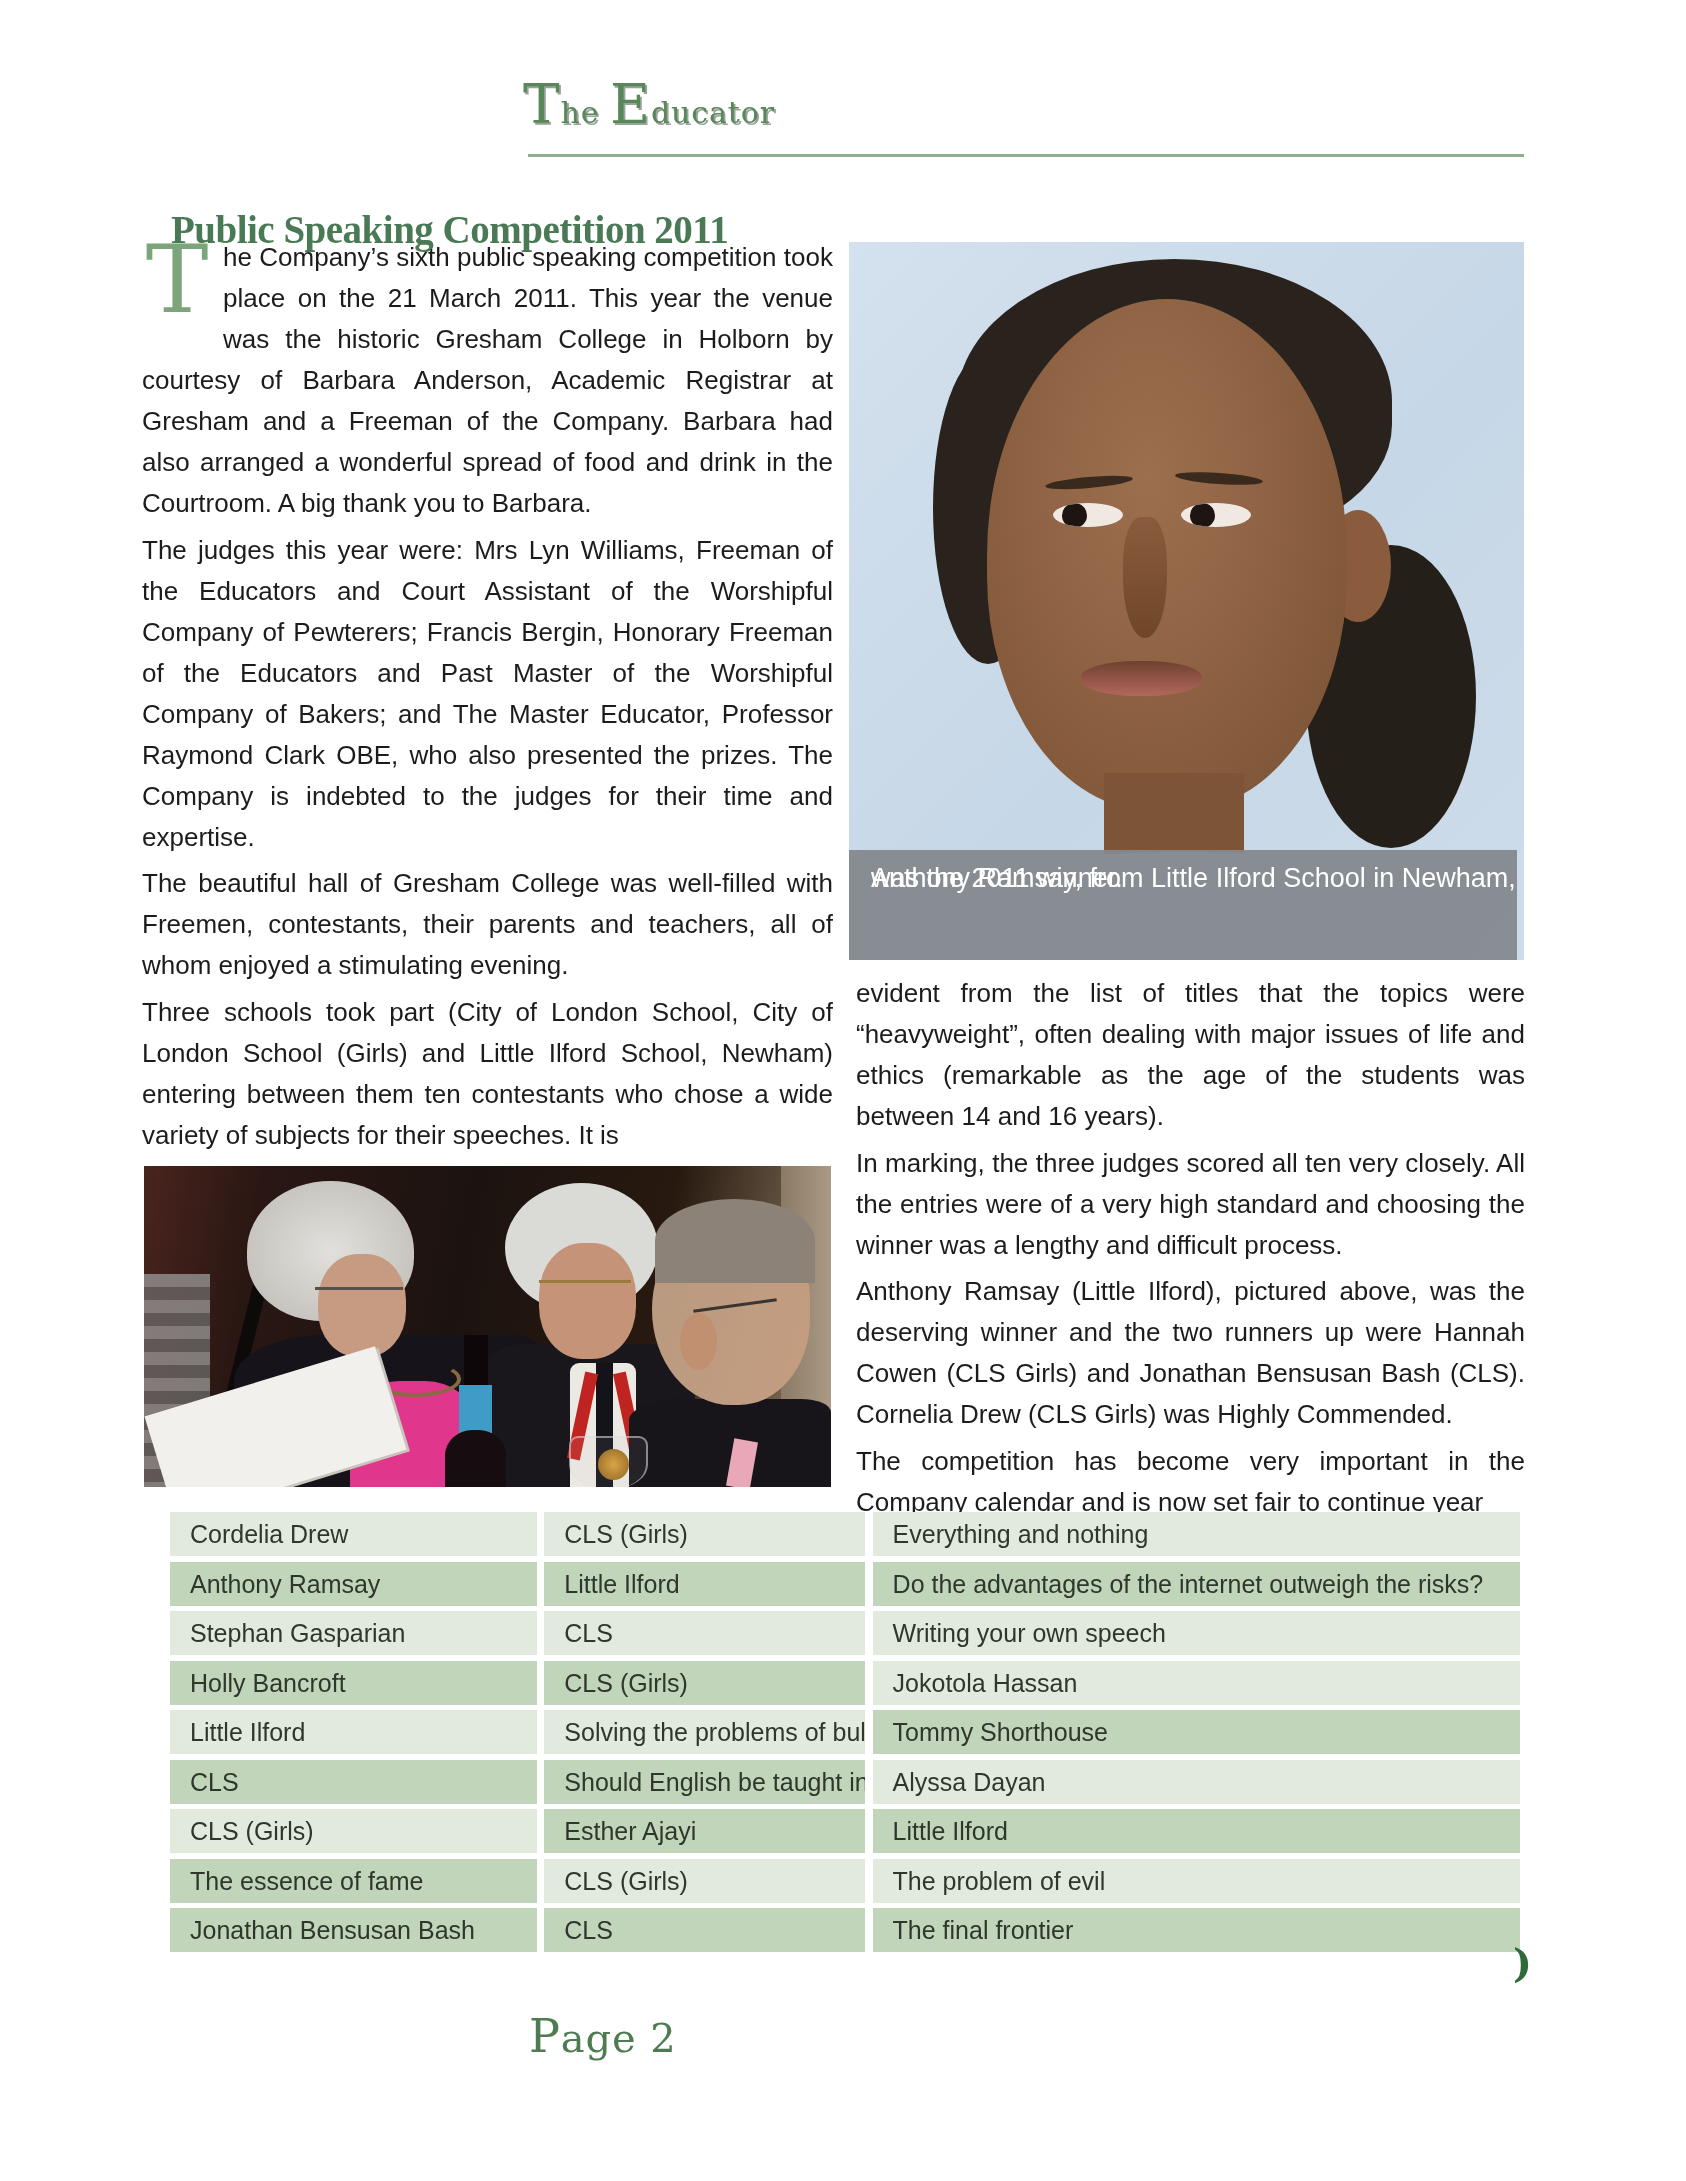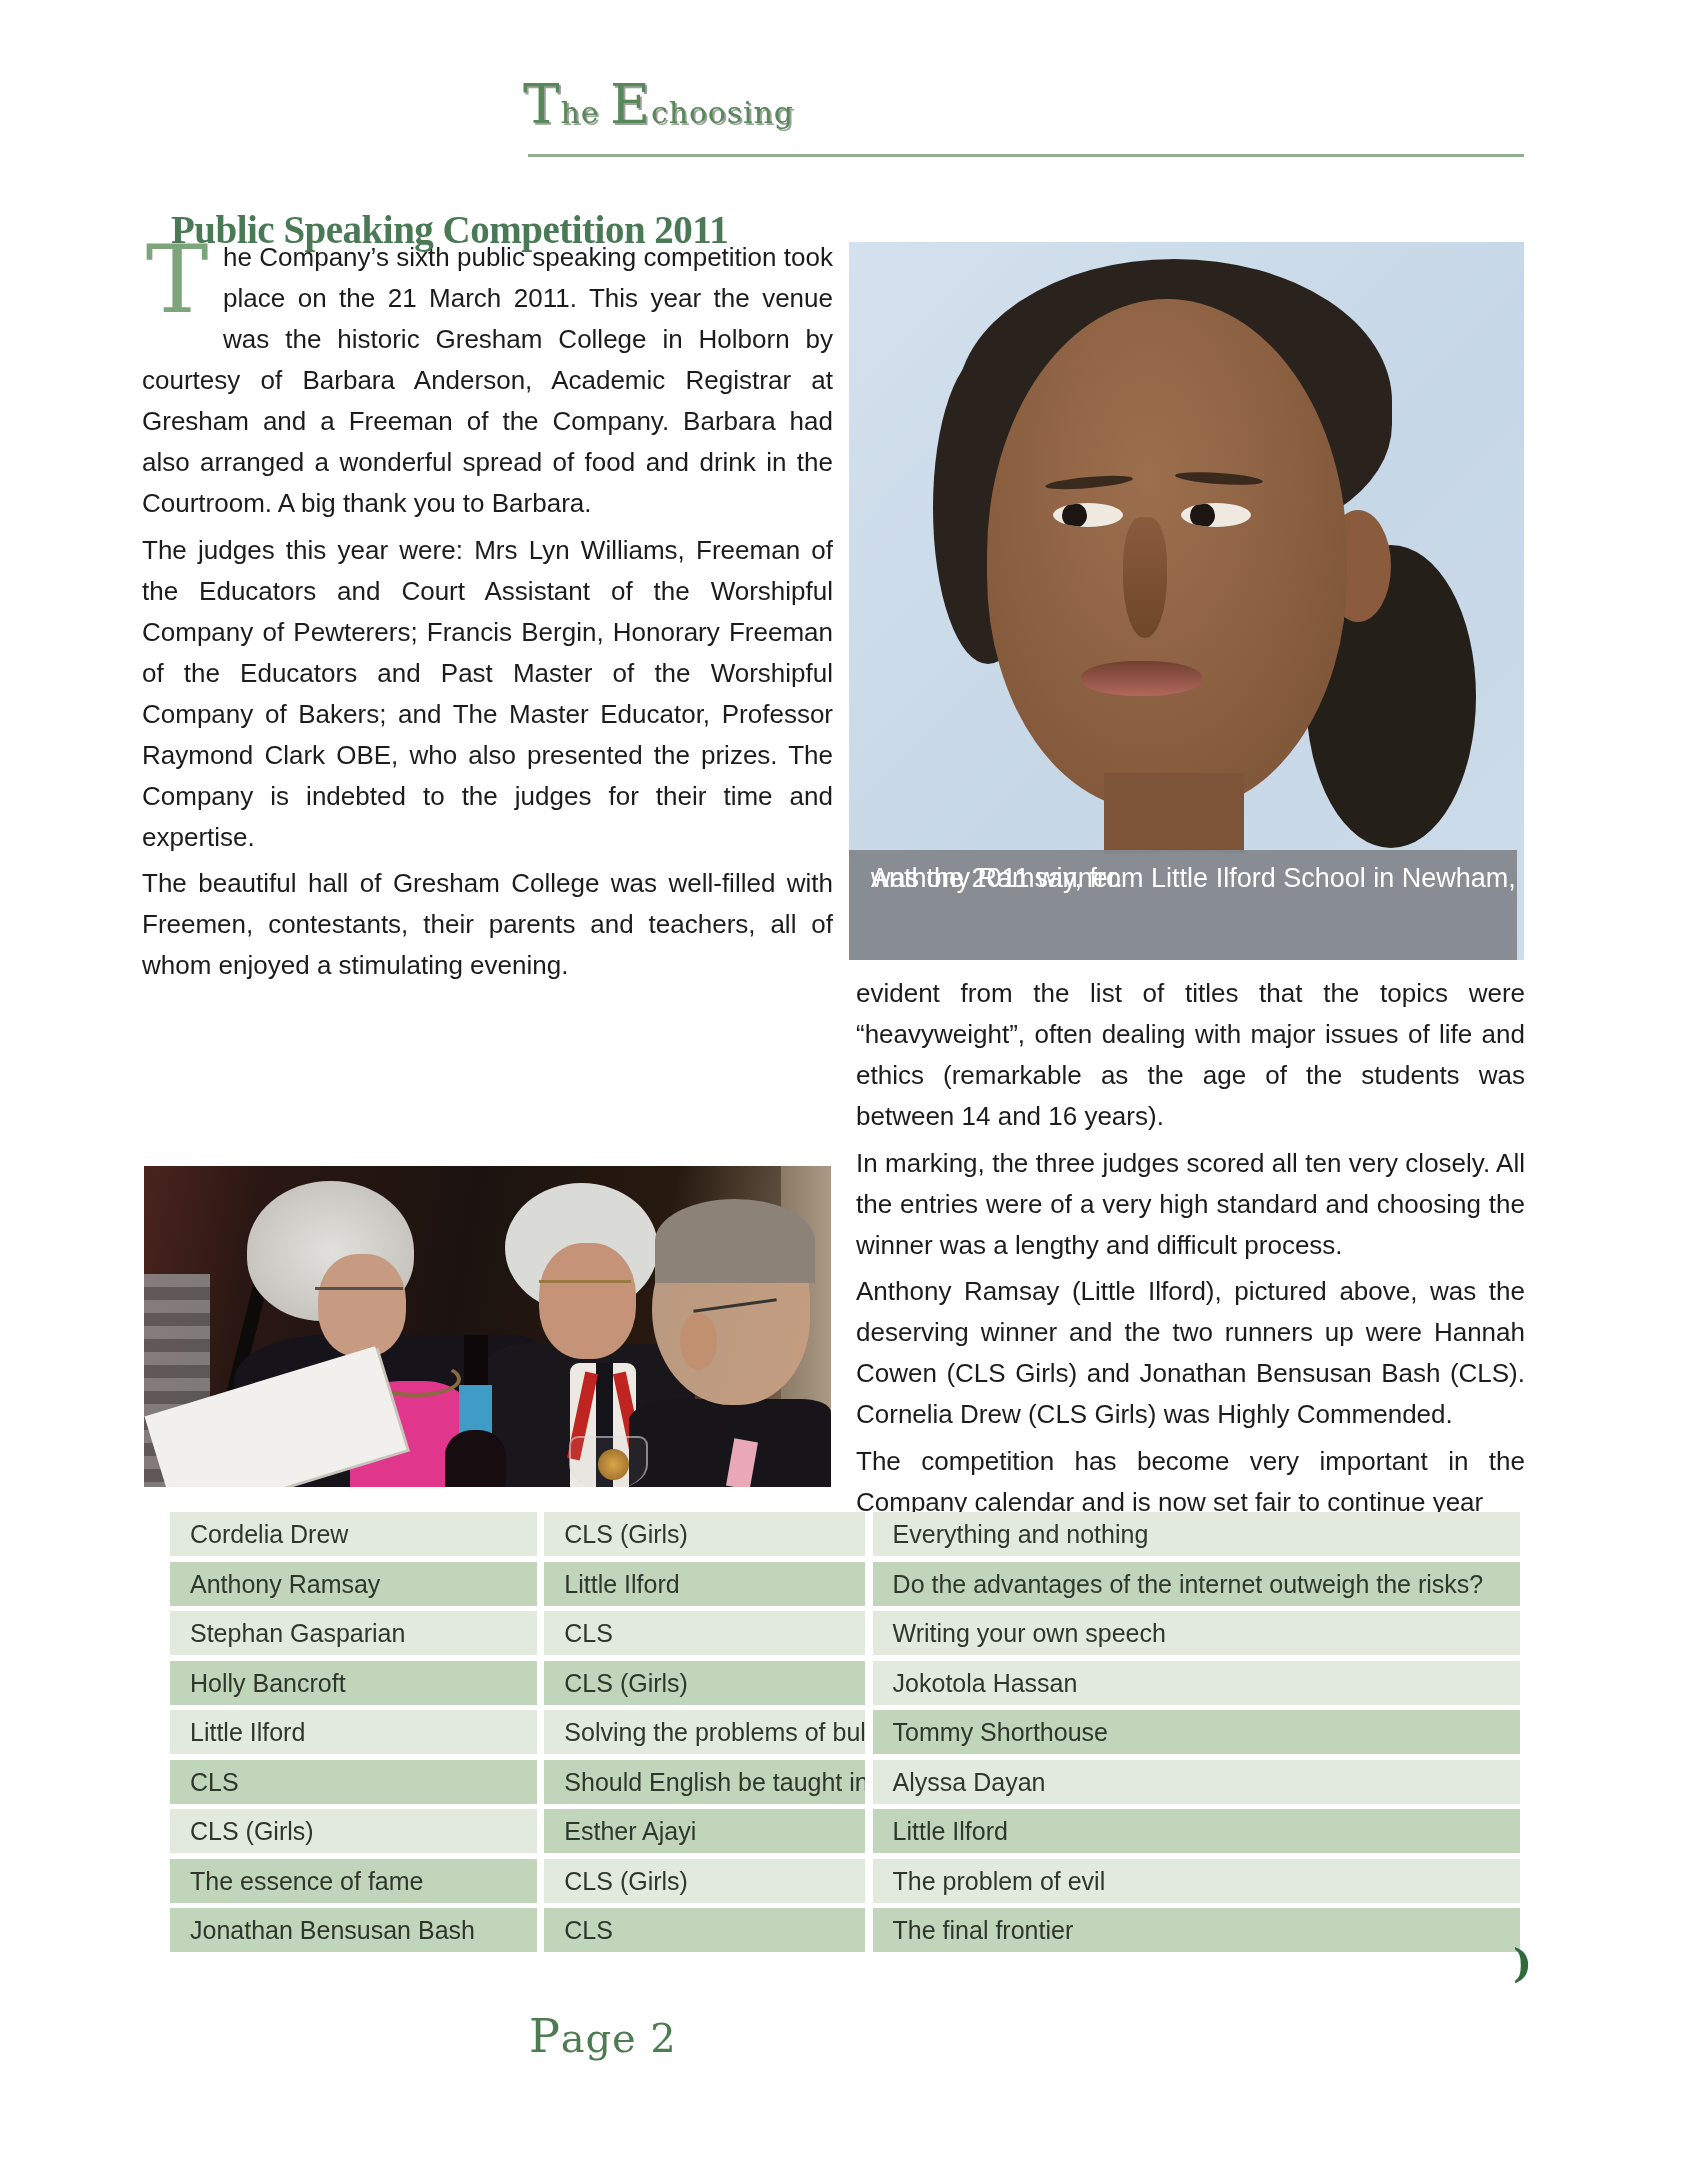--- a/index.html
+++ b/index.html
@@ -117,29 +117,30 @@
   .pg-cap{font-size:46px;line-height:46px;}
   .pg-small{font-size:40px;}
   .stray-mark{
     position:absolute;left:1513px;top:1939px;
     font-size:40px;font-weight:bold;color:#2f6a3a;font-family:"DejaVu Serif", serif;
   }
 </style>
 </head>
 <body>
 
-<div class="masthead"><span class="mast-cap">T</span><span class="mast-small">he </span><span class="mast-cap">E</span><span class="mast-small">choosing</span></div>
+<div class="masthead"><span class="mast-cap">T</span><span class="mast-small">he </span><span class="mast-cap">E</span><span class="mast-small">ducator</span></div>
 <div class="rule"></div>
 
 <h1 class="page-title">Public Speaking Competition 2011</h1>
 
 <div class="text-col left-col">
   <p class="para"><span class="dropcap">T</span><span>he Company’s sixth public speaking competition took place on the 21 March 2011. This year the venue was the historic Gresham College in Holborn by courtesy of Barbara Anderson, Academic Registrar at Gresham and a Freeman of the Company. Barbara had also arranged a wonderful spread of food and drink in the Courtroom. A big thank you to Barbara.</span></p>
   <p class="para">The judges this year were: Mrs Lyn Williams, Freeman of the Educators and Court Assistant of the Worshipful Company of Pewterers; Francis Bergin, Honorary Freeman of the Educators and Past Master of the Worshipful Company of Bakers; and The Master Educator, Professor Raymond Clark OBE, who also presented the prizes. The Company is indebted to the judges for their time and expertise.</p>
   <p class="para">The beautiful hall of Gresham College was well-filled with Freemen, contestants, their parents and teachers, all of whom enjoyed a stimulating evening.</p>
+  <p class="para">Three schools took part (City of London School, City of London School (Girls) and Little Ilford School, Newham) entering between them ten contestants who chose a wide variety of subjects for their speeches. It is</p>
 </div>
 
 <div class="portrait">
   <div class="hair-main"></div>
   <div class="hair-side"></div>
   <div class="hair-bun"></div>
   <div class="ear"></div>
   <div class="face"></div>
   <div class="brow brow-l"></div>
   <div class="brow brow-r"></div>

